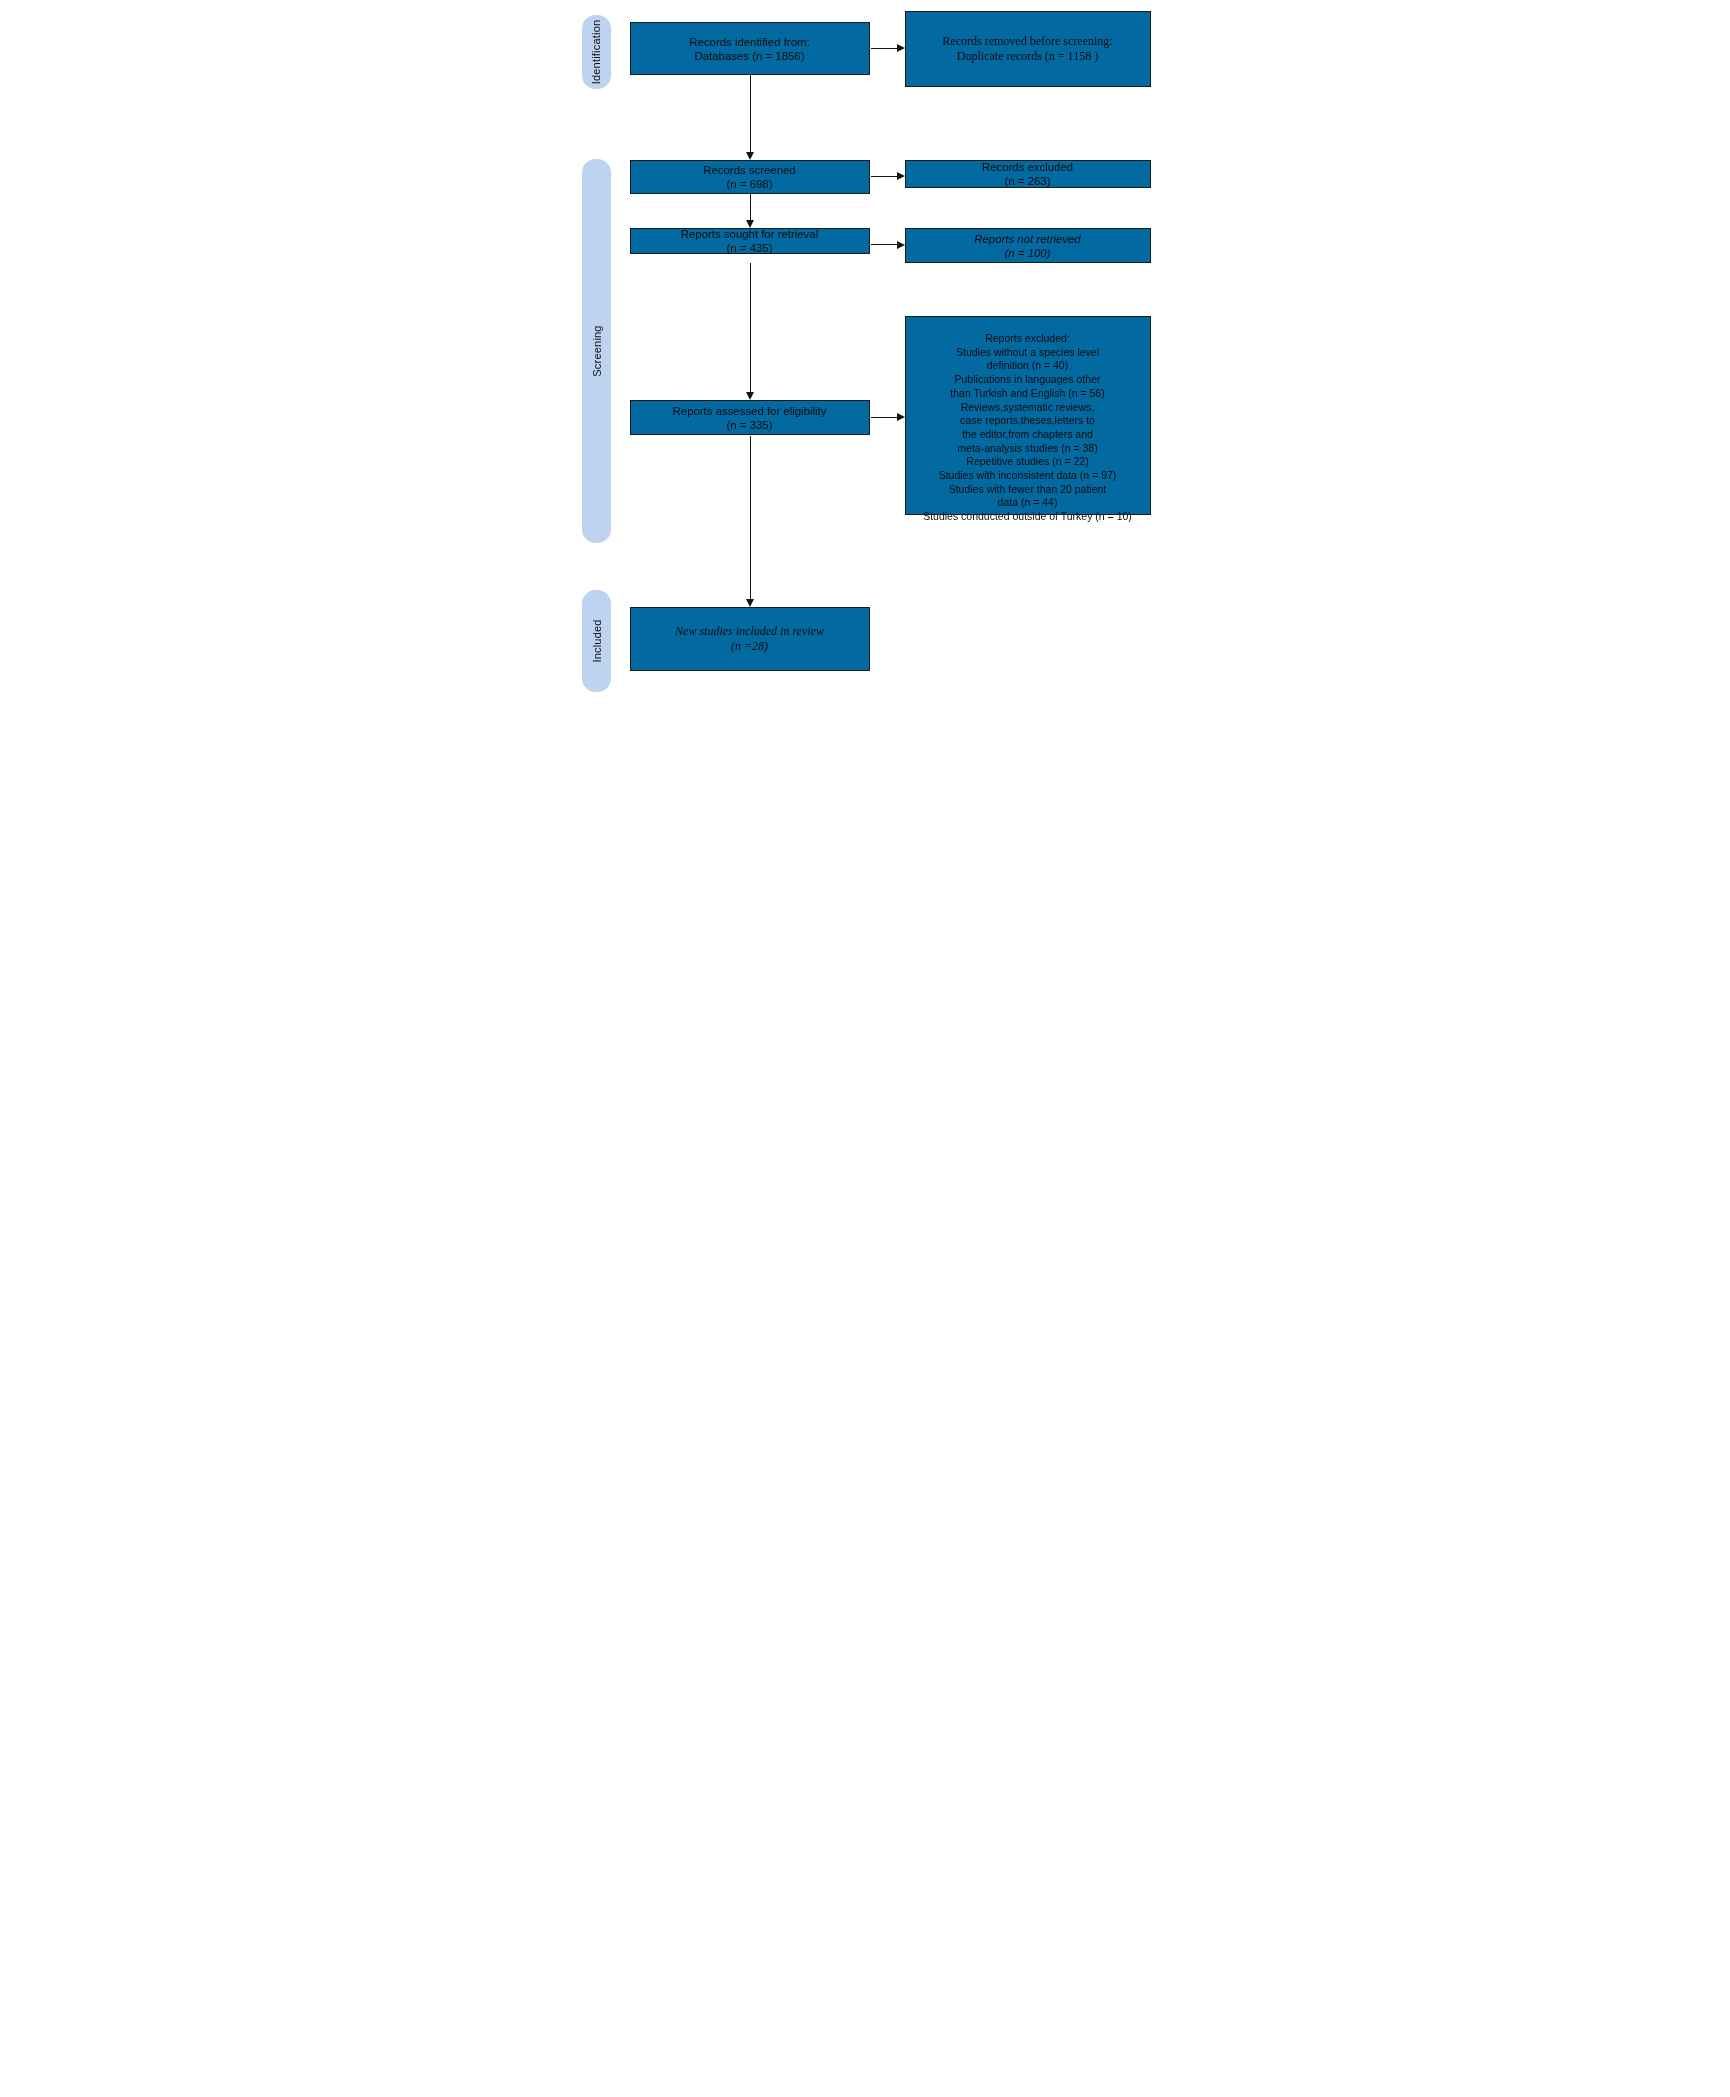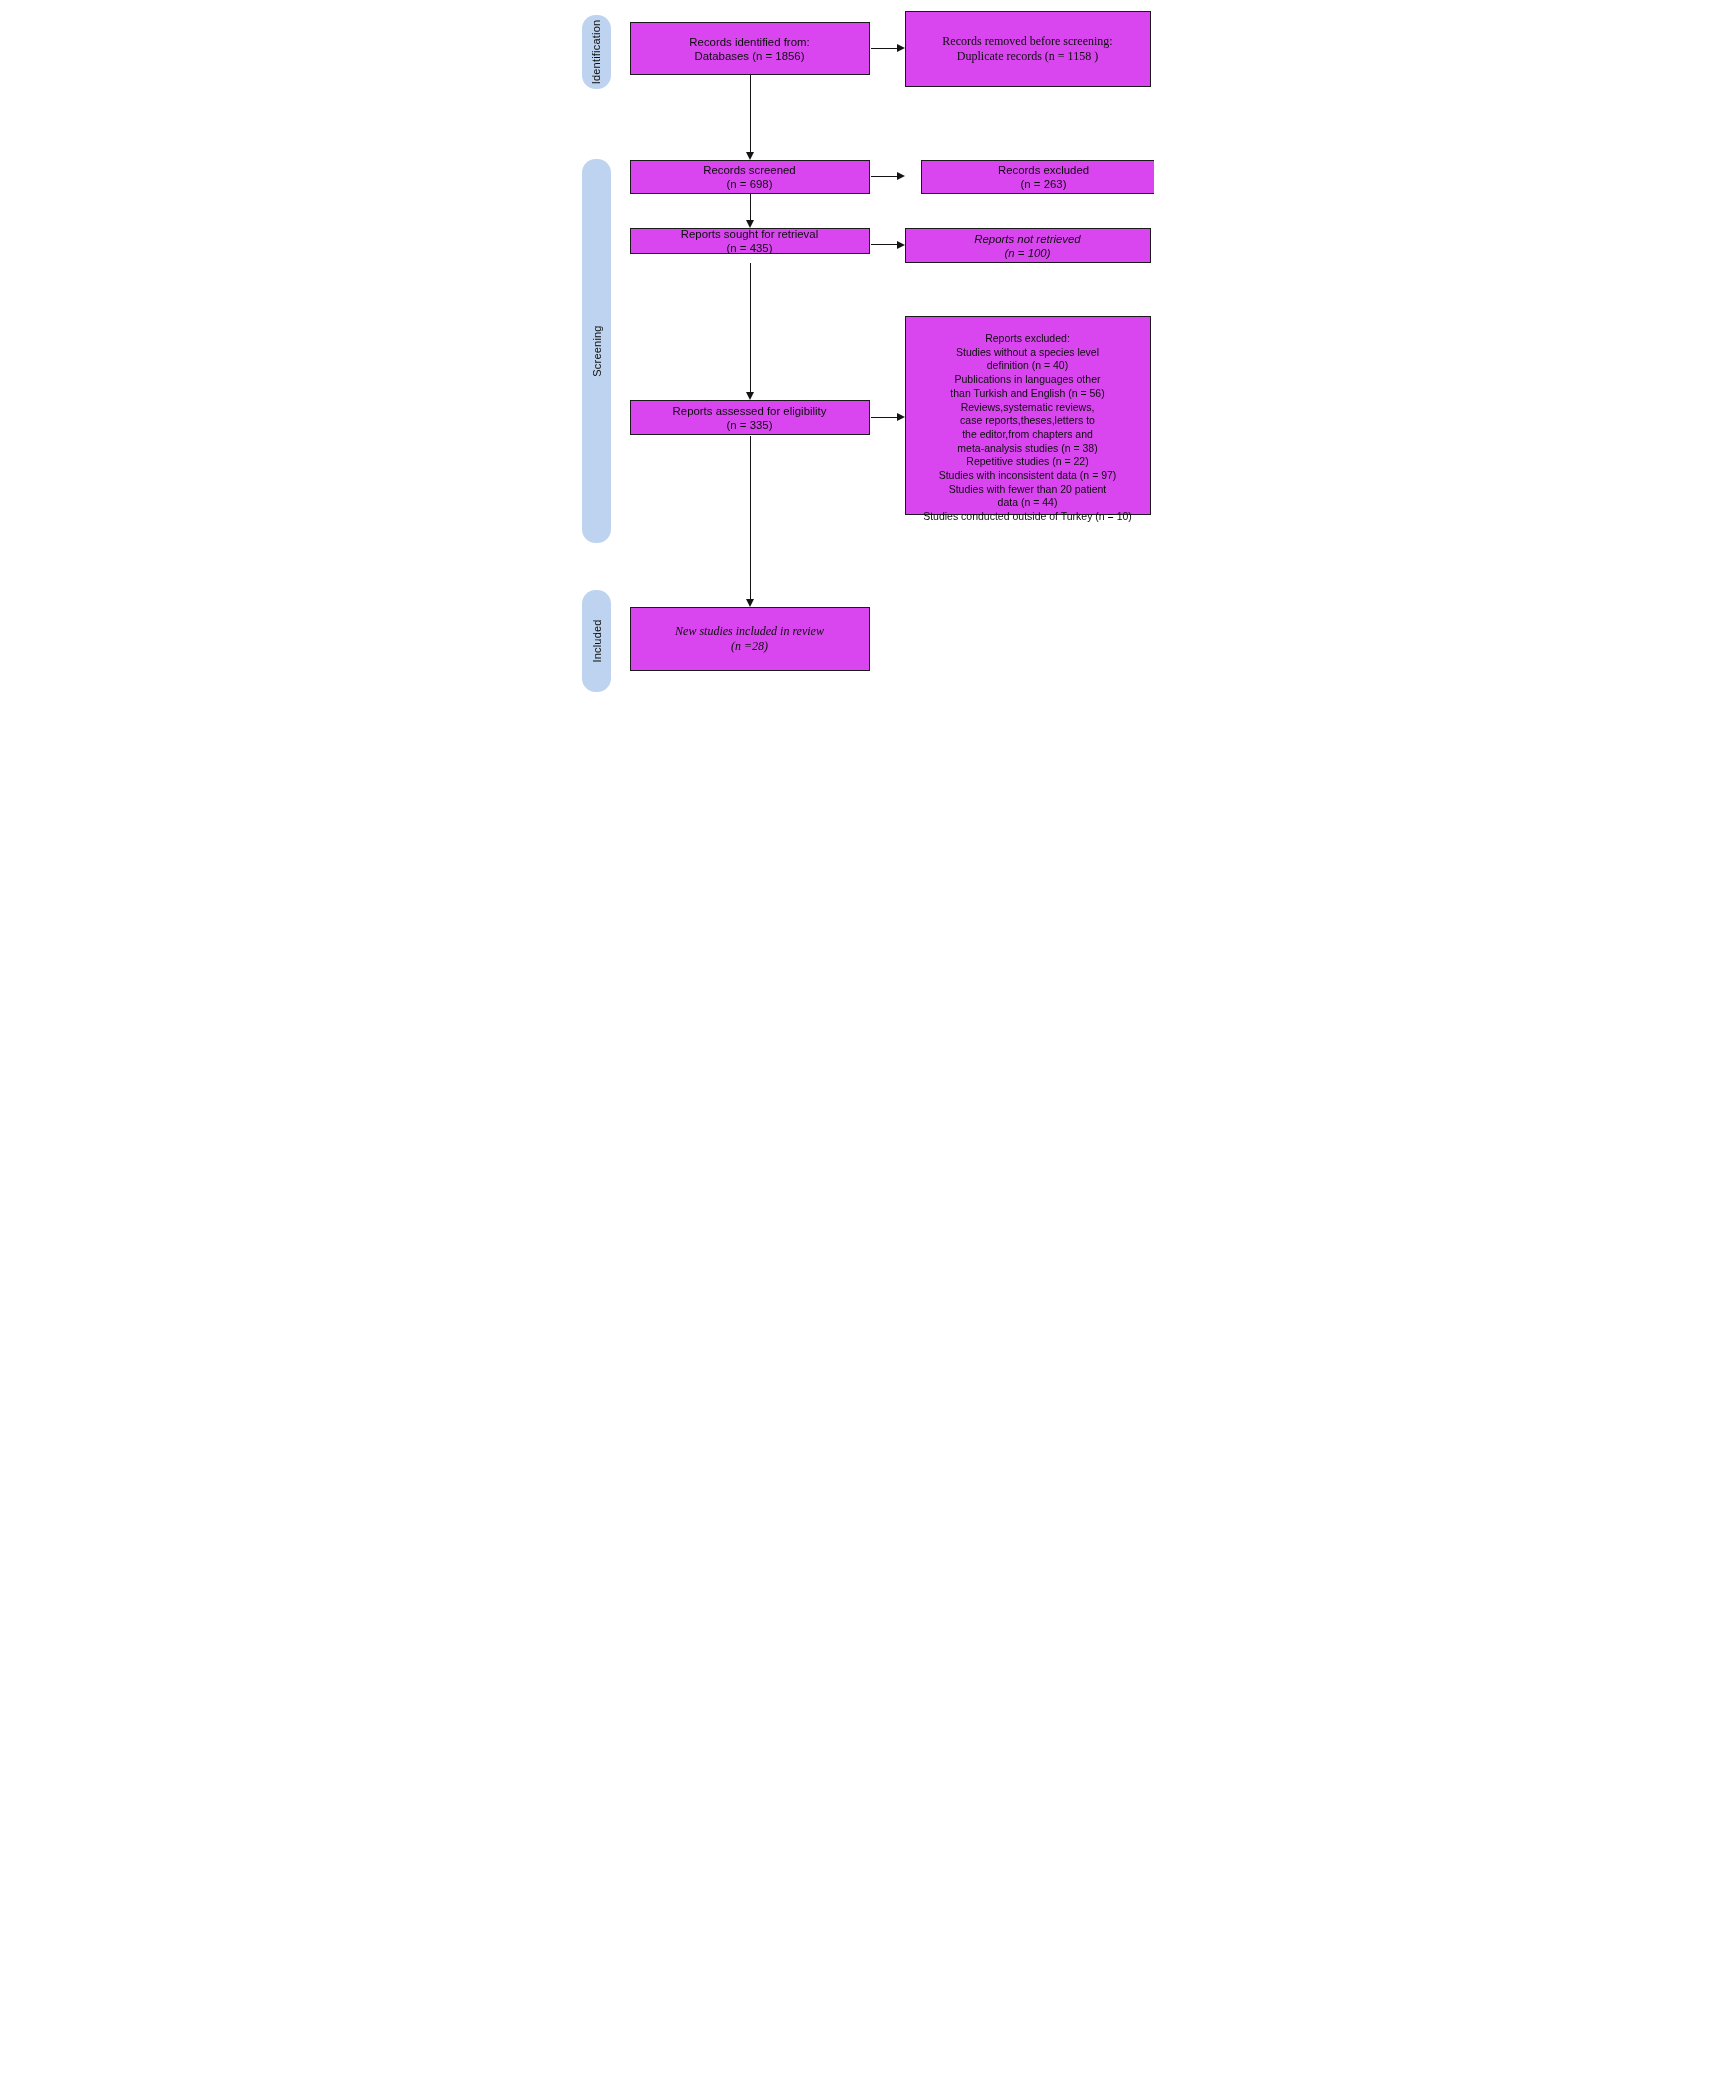--- a/index.html
+++ b/index.html
@@ -5,21 +5,21 @@
   html,body{margin:0;padding:0;background:#ffffff;}
   #stage{
     position:relative;
     width:577px;height:699px;
     margin:0 auto;
     background:#ffffff;
     overflow:hidden;
   }
   .box{
     position:absolute;box-sizing:border-box;
-    border:1.4px solid #1a1a1a;background:#d946ef;
+    border:1.4px solid #1a1a1a;background:#0369a1;
     display:flex;flex-direction:column;align-items:center;justify-content:center;
     text-align:center;color:#0d0d0d;
   }
   .sans{font-family:"Liberation Sans",sans-serif;font-size:11.4px;line-height:14px;}
   .serif{font-family:"Liberation Serif",serif;font-size:12px;line-height:15.5px;}
   .box-lg{font-size:10.5px;line-height:13.7px;justify-content:flex-start;padding-top:15px;}
   .box-lg div{white-space:nowrap;}
   .pill{
     position:absolute;background:#bed3ef;border-radius:13.7px;
     display:flex;align-items:center;justify-content:center;
@@ -80,21 +80,21 @@
   <div class="box serif" style="left:53px;top:607px;width:240px;height:64px;font-style:italic;">
     <div>New studies included in review</div>
     <div>(n =28)</div>
   </div>
 
   <div class="box serif" style="left:328px;top:11.4px;width:246px;height:76px;">
     <div>Records removed before screening:</div>
     <div>Duplicate records (n = 1158 )</div>
   </div>
 
-  <div class="box sans" style="left:344px;top:160px;width:246px;height:34px;">
+  <div class="box sans" style="left:328px;top:160px;width:246px;height:28px;">
     <div>Records excluded</div>
     <div>(n = 263)</div>
   </div>
 
   <div class="box sans" style="left:328px;top:228px;width:246px;height:35px;font-style:italic;">
     <div>Reports not retrieved</div>
     <div>(n = 100)</div>
   </div>
 
   <div class="box sans box-lg" style="left:328px;top:316px;width:246px;height:199px;">

